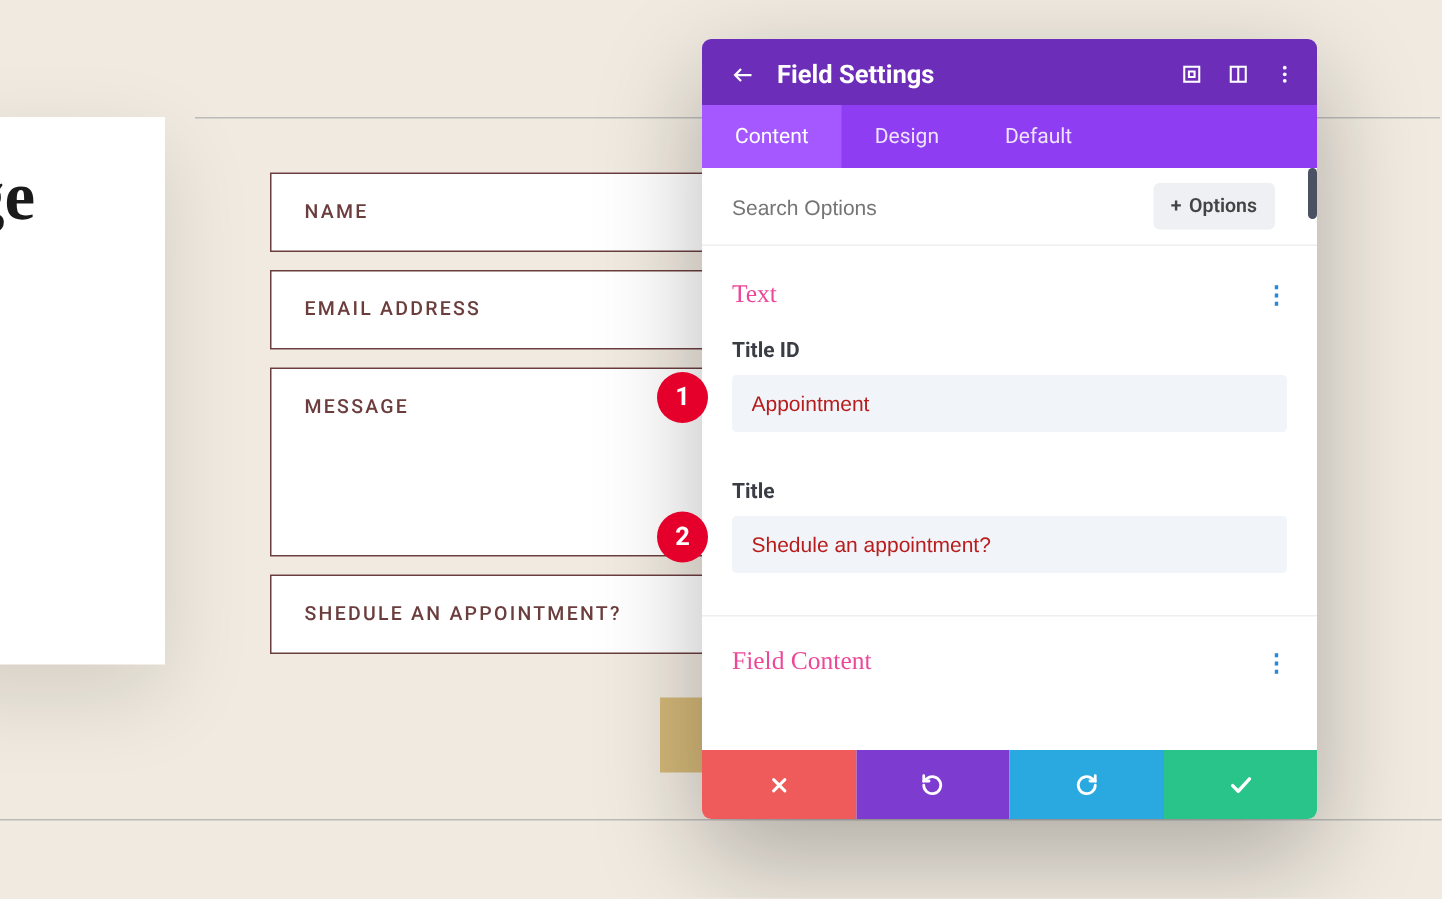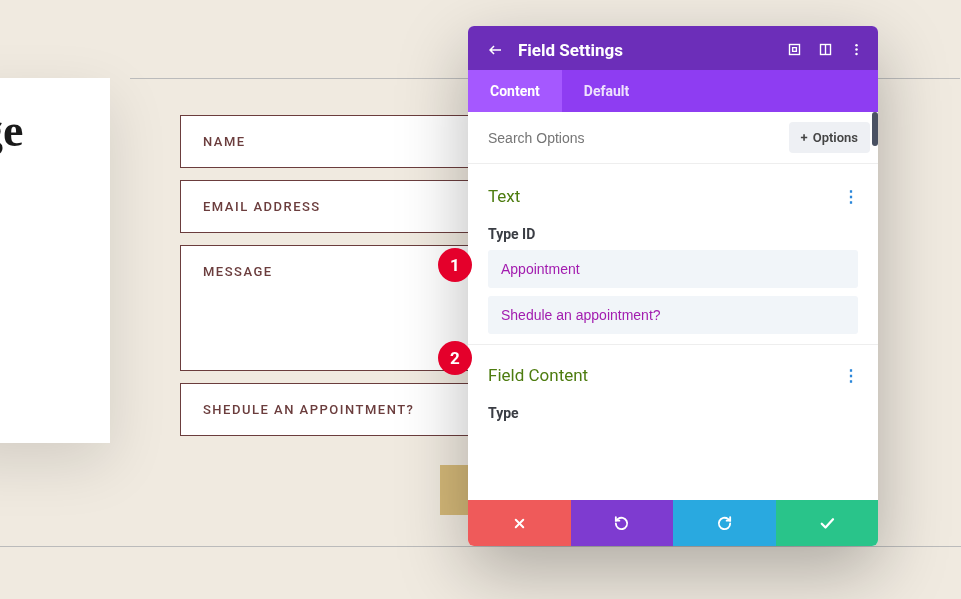--- a/index.html
+++ b/index.html
@@ -104,31 +104,31 @@
   }
   .preset::after { content: " ▾"; font-size: 9px; }
 
   .tabs {
     display: flex;
     background: #8e3df2;
   }
   .tab {
     padding: 13px 22px;
     font-size: 14px;
-    font-weight: 700;
+    font-weight: 400;
     color: rgba(255,255,255,0.85);
     cursor: pointer;
   }
   .tab.active { background: #a558ff; color: #fff; }
 
   .search-row {
     display: flex;
     align-items: center;
     justify-content: space-between;
-    padding: 10px 8px 10px 20px;
+    padding: 10px 28px 10px 20px;
     border-bottom: 1px solid #eee;
     position: relative;
     gap: 16px;
   }
   .search-input {
     border: none;
     outline: none;
     font-size: 14px;
     color: #888;
     flex: 1;
@@ -159,43 +159,44 @@
     overflow: hidden;
   }
   .section-head {
     display: flex;
     justify-content: space-between;
     align-items: center;
     padding: 14px 0 14px 0;
   }
   .section-title {
     font-size: 17px;
-    color: #4d7c0f;
+    color: #ec4899;
     font-weight: 400;
+    font-family: Liberation Serif, serif;
   }
   .vdots { color: #2b87da; font-size: 16px; font-weight: 900; cursor: pointer; letter-spacing: -1px; }
   .hr-sec { border: none; border-top: 1px solid #eee; margin: 6px -20px; }
 
   .field-label {
     font-size: 14px;
     font-weight: 700;
     color: #3a3d44;
     margin-top: 6px;
     margin-bottom: 8px;
   }
   .text-input {
     width: 100%;
     background: #f1f5f9;
     border: none;
     border-radius: 3px;
     padding: 11px 13px;
     font-size: 14px;
-    color: #a21caf;
+    color: #b91c1c;
     outline: none;
-    margin-bottom: 4px;
+    margin-bottom: 22px;
   }
 
   .action-bar {
     display: flex;
     height: 46px;
   }
   .action-btn {
     flex: 1;
     display: flex;
     align-items: center;
@@ -280,52 +281,53 @@
             <circle cx="12" cy="5" r="2"></circle>
             <circle cx="12" cy="12" r="2"></circle>
             <circle cx="12" cy="19" r="2"></circle>
           </svg>
       </span>
     </div>
   </div>
 
   <div class="tabs">
     <div class="tab active">Content</div>
+    <div class="tab">Design</div>
     <div class="tab">Default</div>
   </div>
 
   <div class="search-row">
     <input class="search-input" placeholder="Search Options" style="">
     <div class="filter-btn">
       <span>+</span>
       <span>Options</span>
     </div>
     <div class="scrollbar-stub"></div>
   </div>
 
   <div class="panel-body">
     <div class="section-head">
       <div class="section-title">Text</div>
       <div class="vdots">⋮</div>
     </div>
 
-    <div class="field-label">Type ID</div>
+    <div class="field-label">Title ID</div>
     <input class="text-input" value="Appointment" style="">
 
     <div class="spacer"></div>
+    <div class="field-label">Title</div>
     <input class="text-input" value="Shedule an appointment?" style="">
 
     <hr class="hr-sec">
 
     <div class="section-head">
       <div class="section-title">Field Content</div>
       <div class="vdots">⋮</div>
     </div>
 
-    <div class="field-label">Type</div>
   </div>
 
   <div class="action-bar">
     <div class="action-btn a-red">
       <svg width="15" height="15" viewBox="0 0 24 24" fill="none" stroke="#fff" stroke-width="3.2" stroke-linecap="round">
           <line x1="6" y1="6" x2="18" y2="18"></line>
           <line x1="18" y1="6" x2="6" y2="18"></line>
         </svg>
     </div>
     <div class="action-btn a-purple">

